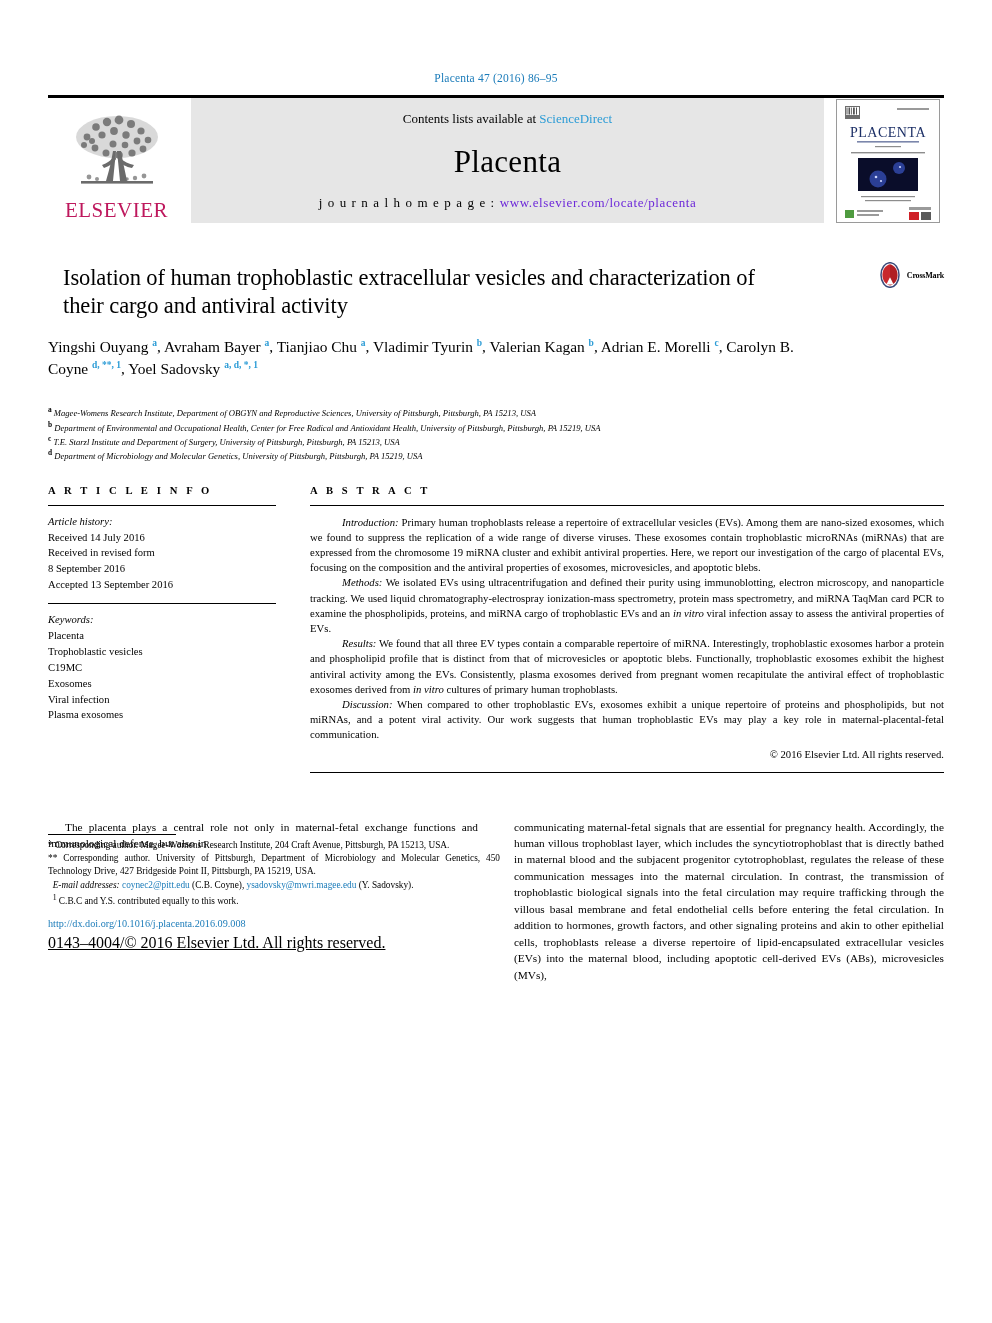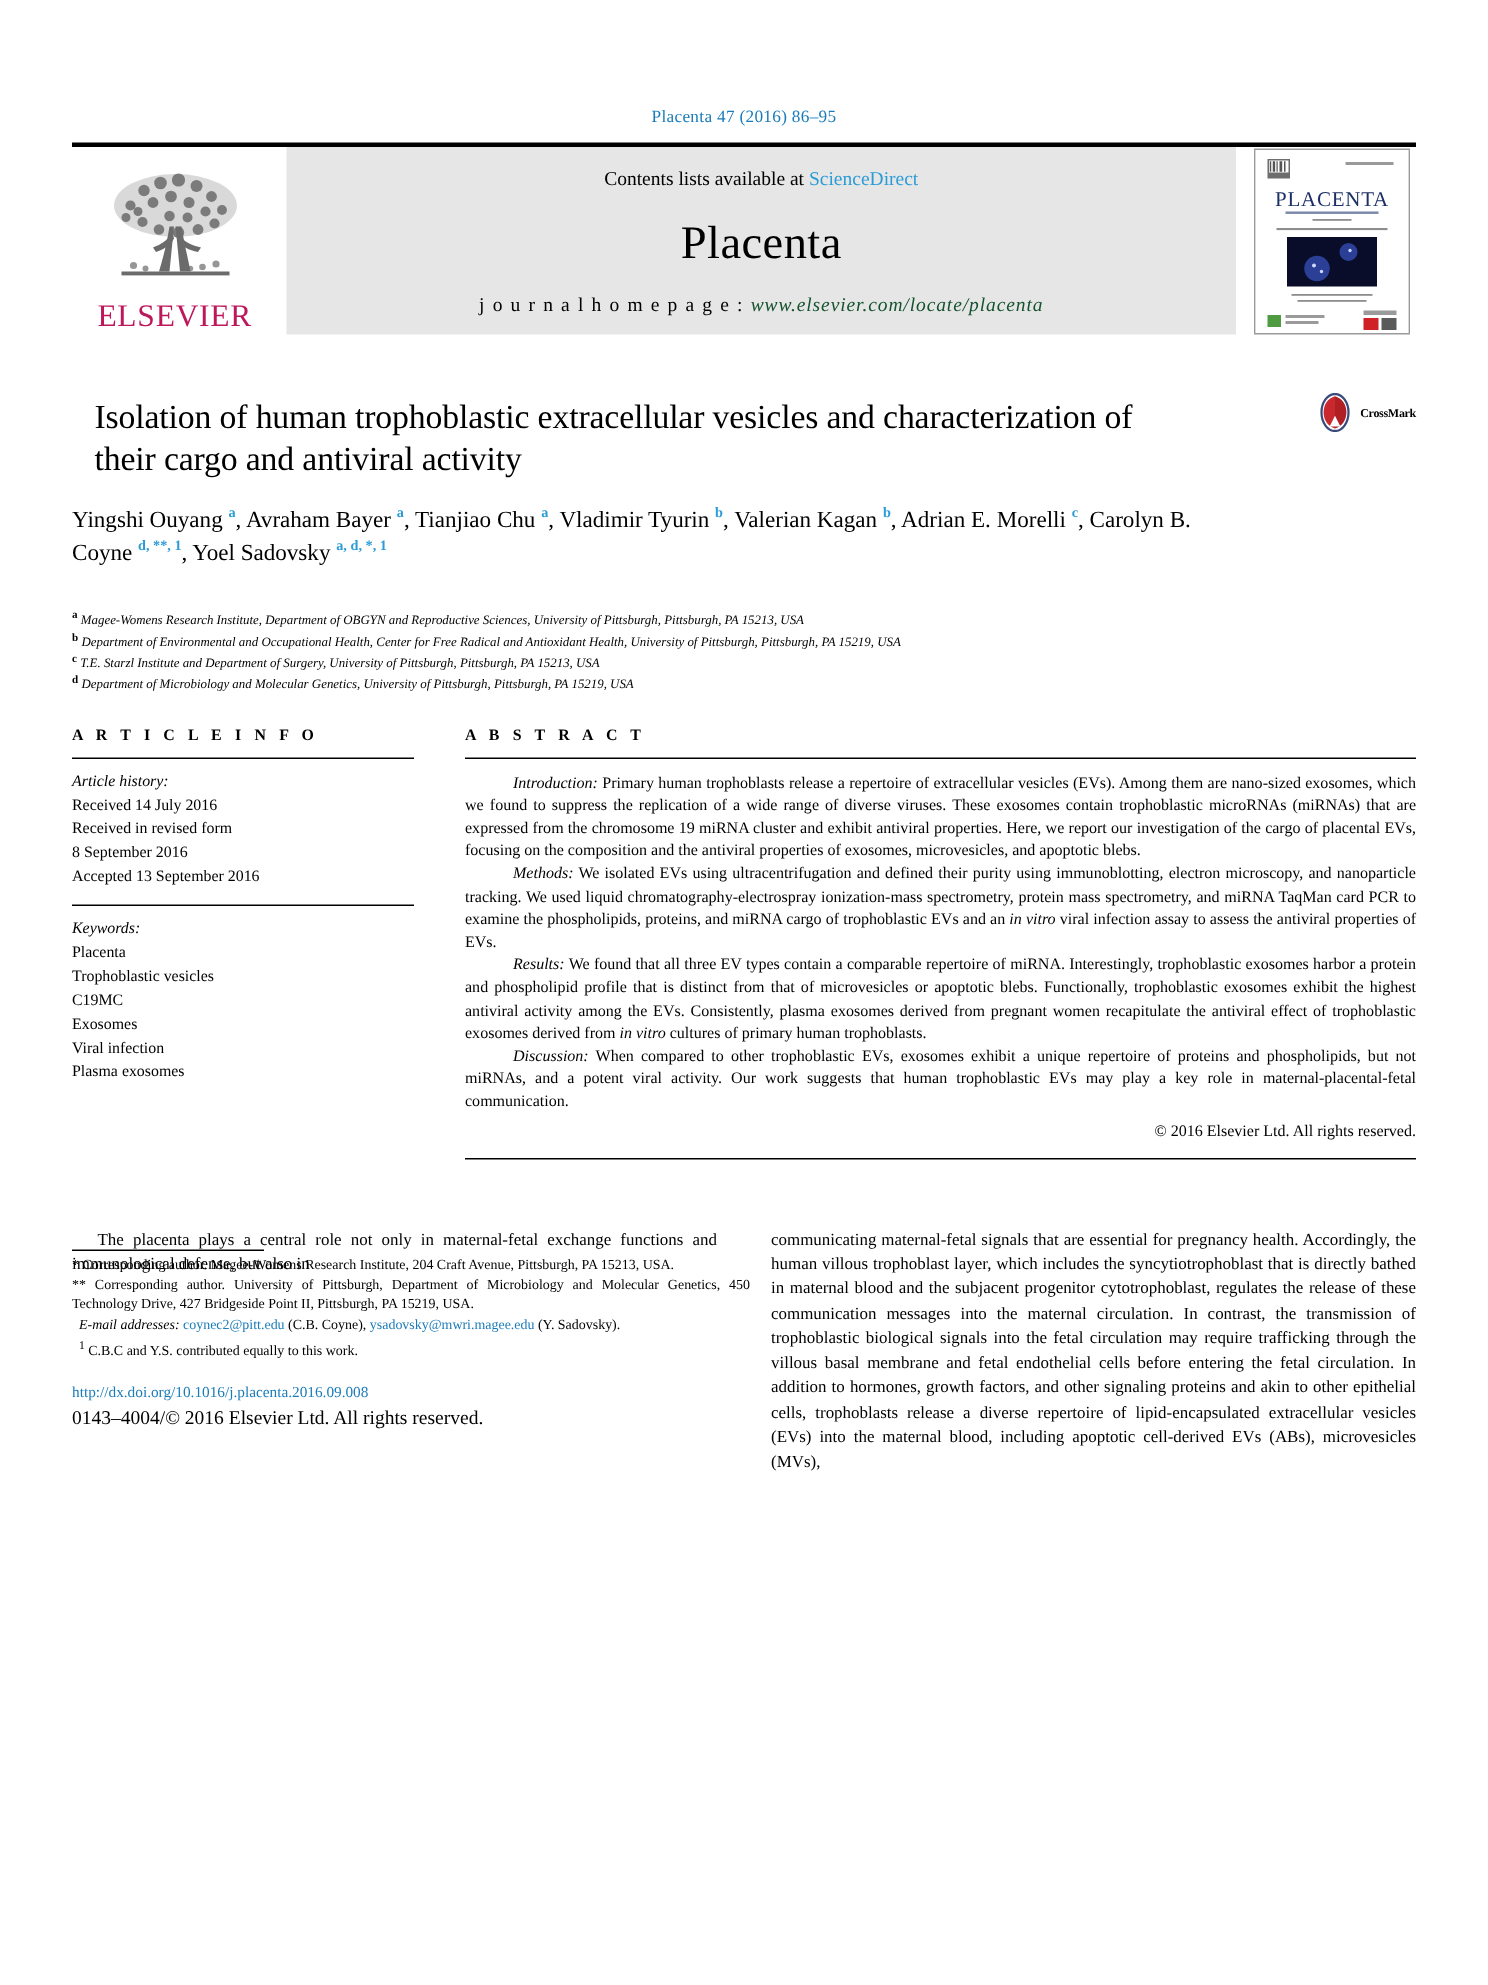--- a/index.html
+++ b/index.html
@@ -63,21 +63,21 @@
     padding: 13px 0 12px 0;
   }
   .contents-line { font-size: 13px; }
   .contents-line .sd { color: #2c9cd6; }
   .journal-name {
     font-size: 31px;
     letter-spacing: .3px;
     line-height: 1;
   }
   .homepage-line { font-size: 13px; letter-spacing: 1.1px; }
-  .homepage-line .url { color: #14532d; letter-spacing: .6px; font-style: italic; }
+  .homepage-line .url { color: #6d28d9; letter-spacing: .6px; }
 
   .cover-cell {
     width: 112px;
     flex: 0 0 112px;
     display: flex;
     align-items: center;
     justify-content: center;
   }
   .cover {
     width: 104px; height: 124px;
@@ -170,21 +170,21 @@
     width: 452px;
   }
   .fn-rule { border-top: 1px solid #000; width: 128px; margin-bottom: 4px; }
   .fn { font-size: 9.3px; line-height: 1.42; text-align: justify; margin: 0; }
   .fn .mark { }
   .fn .email-lab { font-style: italic; }
   .fn a.link, .link { color: #1a7bb9; text-decoration: none; }
 
   .doi-block { position: absolute; left: 48px; bottom: 22px; width: 452px; }
   .doi { color: #1a7bb9; font-size: 10.2px; line-height: 1.4; }
-  .issn { font-size: 13px; line-height: 1.4; }
+  .issn { font-size: 16px; line-height: 1.4; text-decoration: underline; }
 </style>
 </head>
 <body>
 
 <div class="page">
 
   <div class="running-head">Placenta 47 (2016) 86–95</div>
 
   <div class="masthead">
 

